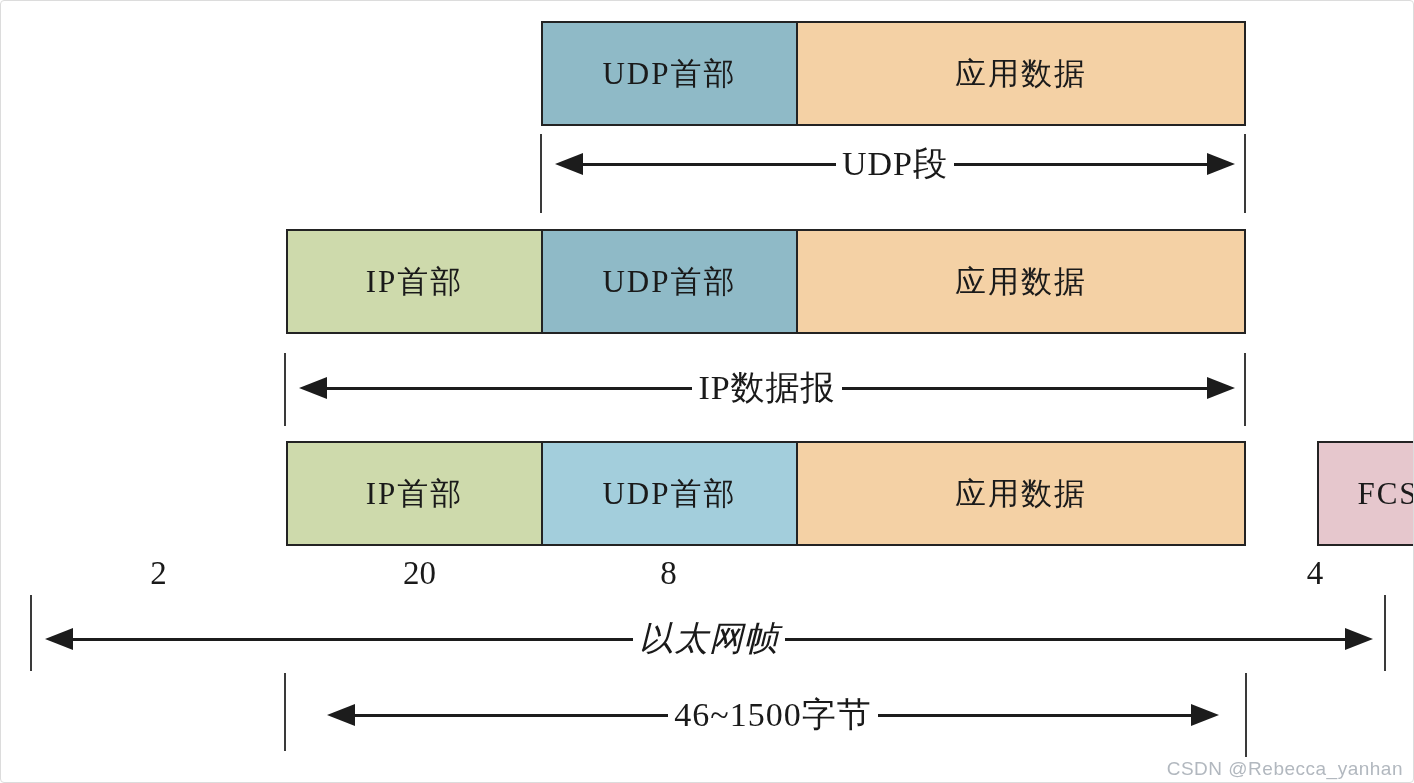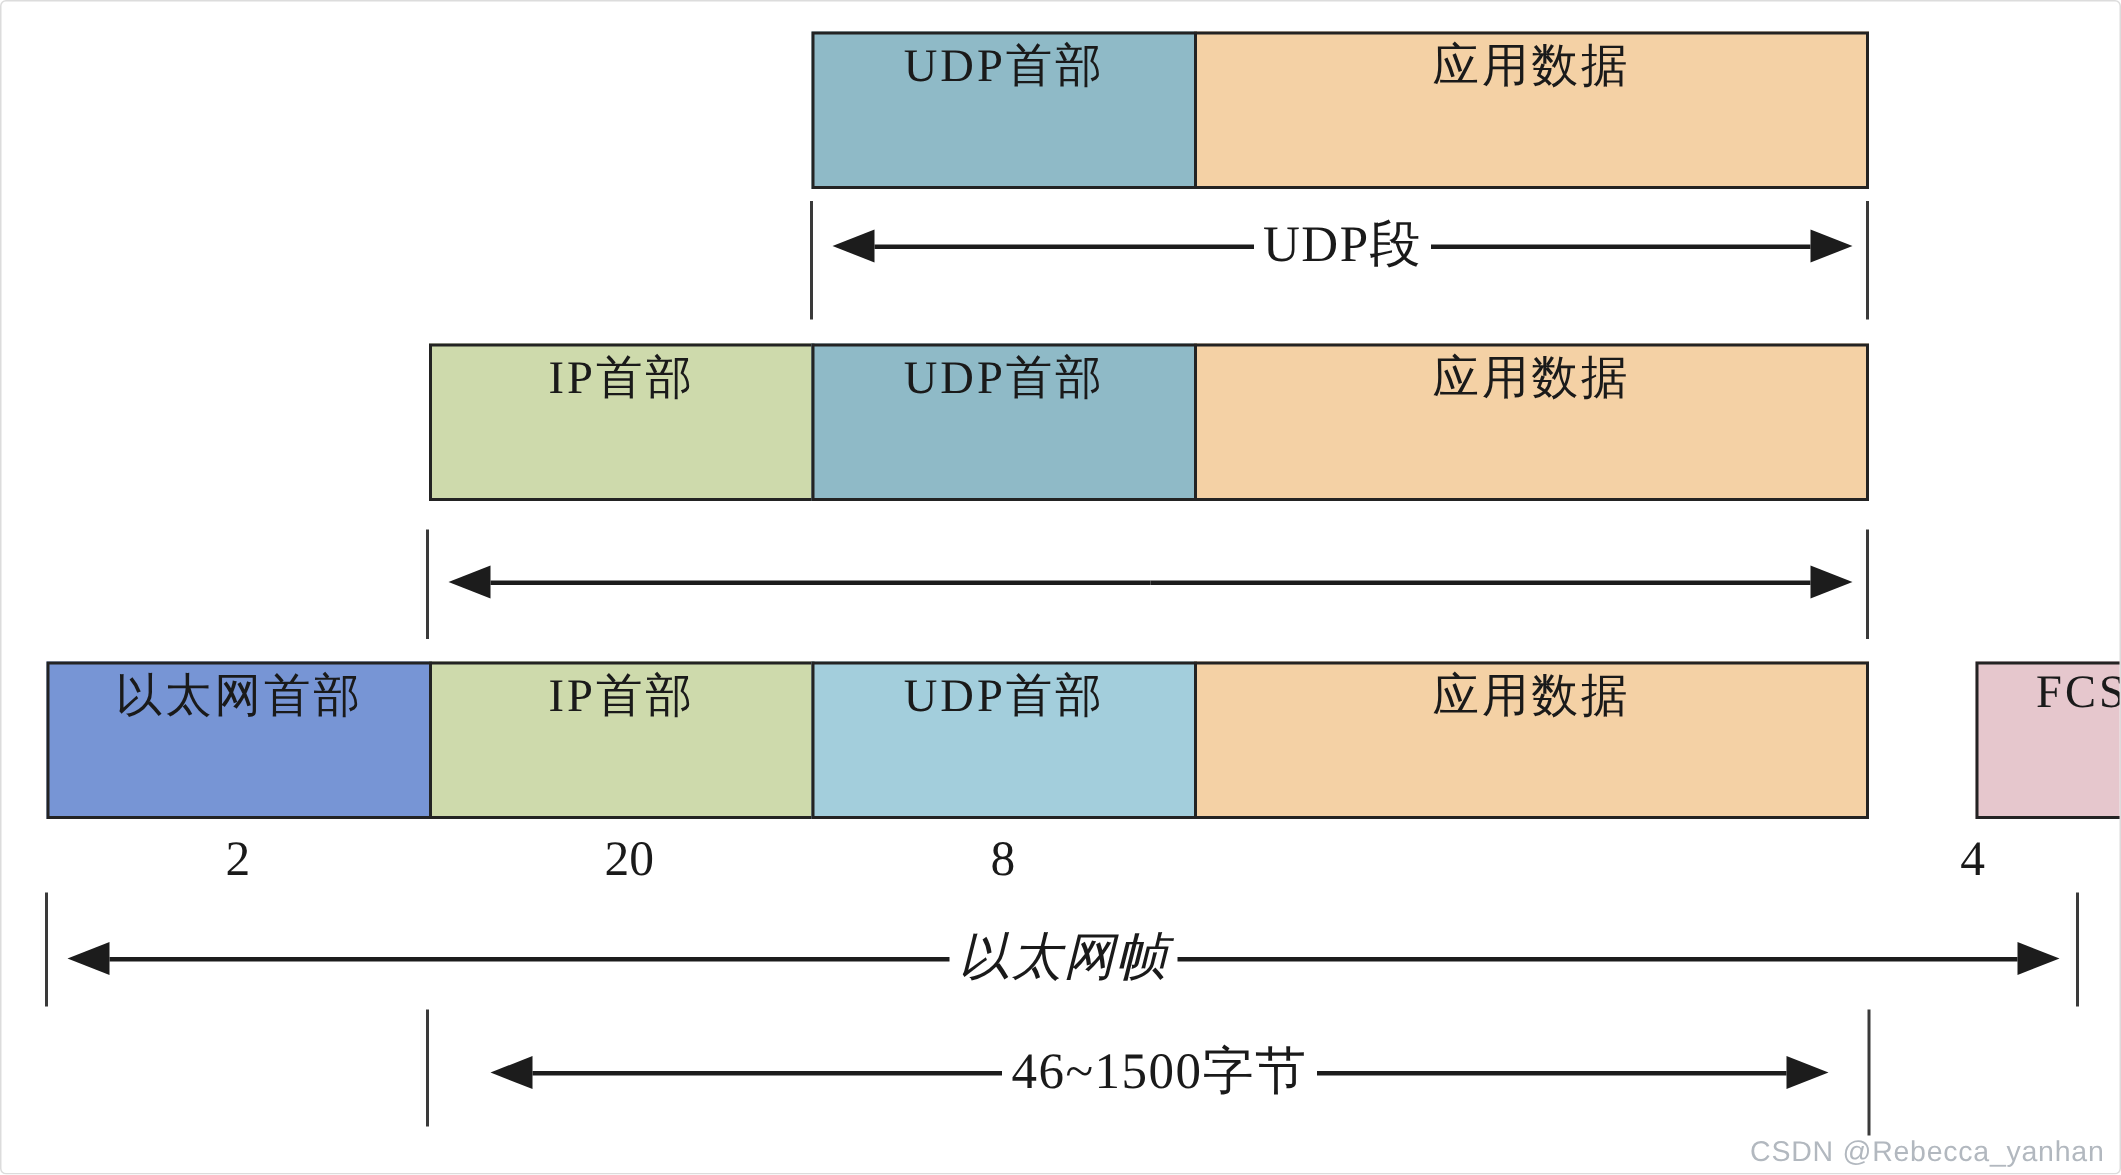--- a/index.html
+++ b/index.html
@@ -11,21 +11,21 @@
     border-radius:4px;
     box-sizing:border-box;
     overflow:hidden;
     font-family:"Liberation Serif","DejaVu Serif",serif;
     color:#1a1a1a;
   }
   
   .seg{
     position:absolute;height:105px;box-sizing:border-box;
     border:2px solid #232323;
-    display:flex;align-items:flex-start;justify-content:center;
+    display:flex;align-items:center;justify-content:center;
     font-size:31px;letter-spacing:2px;white-space:nowrap;
   }
   .c-udp-teal{background:#8fbac7;}
   .c-udp-light{background:#a3cedc;}
   .c-ip-green{background:#cedaac;}
   .c-eth-blue{background:#7795d5;}
   .c-app-peach{background:#f4d1a5;}
   .c-fcs-pink{background:#e6c7cd;}
 
   
@@ -88,27 +88,25 @@
   </div>
   <div class="seg c-app-peach" style="left:795px;top:228px;width:450px;">
     <span>应用数据</span>
   </div>
 
   <div class="tick" style="left:283px;top:352px;height:73px;"></div>
   <div class="tick" style="left:1243px;top:352px;height:73px;"></div>
   <div class="span-arrow" style="left:298px;top:368px;width:936px;">
     <span class="ah left"></span>
     <span class="ln"></span>
+    <span class="span-label">IP数据报</span>
     <span class="ln"></span>
     <span class="ah right"></span>
   </div>
 
-  <div class="seg c-eth-blue" style="left:30px;top:440px;width:257px;">
-    <span>以太网首部</span>
-  </div>
   <div class="seg c-ip-green" style="left:285px;top:440px;width:257px;">
     <span>IP首部</span>
   </div>
   <div class="seg c-udp-light" style="left:540px;top:440px;width:257px;">
     <span>UDP首部</span>
   </div>
   <div class="seg c-app-peach" style="left:795px;top:440px;width:450px;">
     <span>应用数据</span>
   </div>
   <div class="seg c-fcs-pink" style="left:1316px;top:440px;width:142px;">

